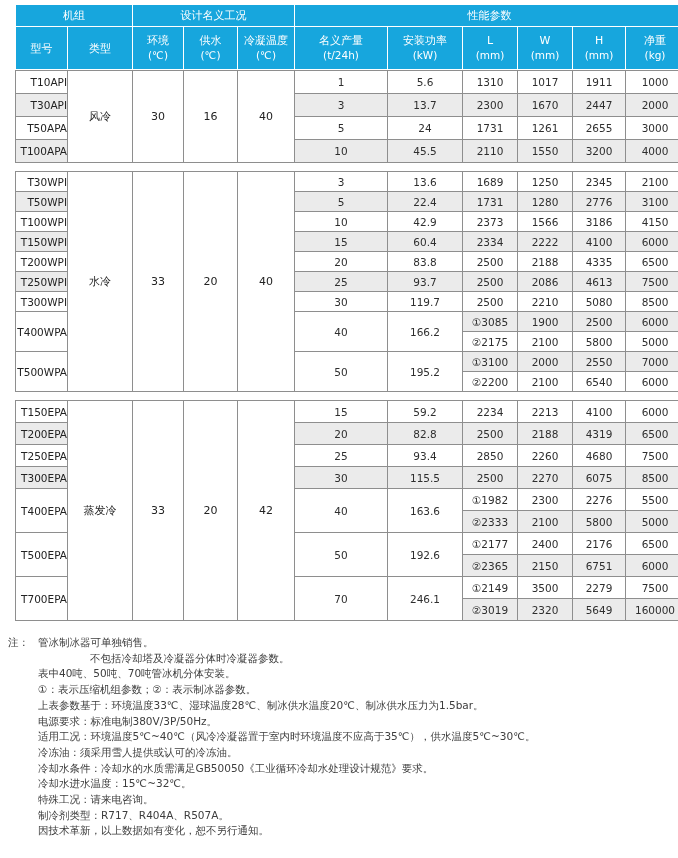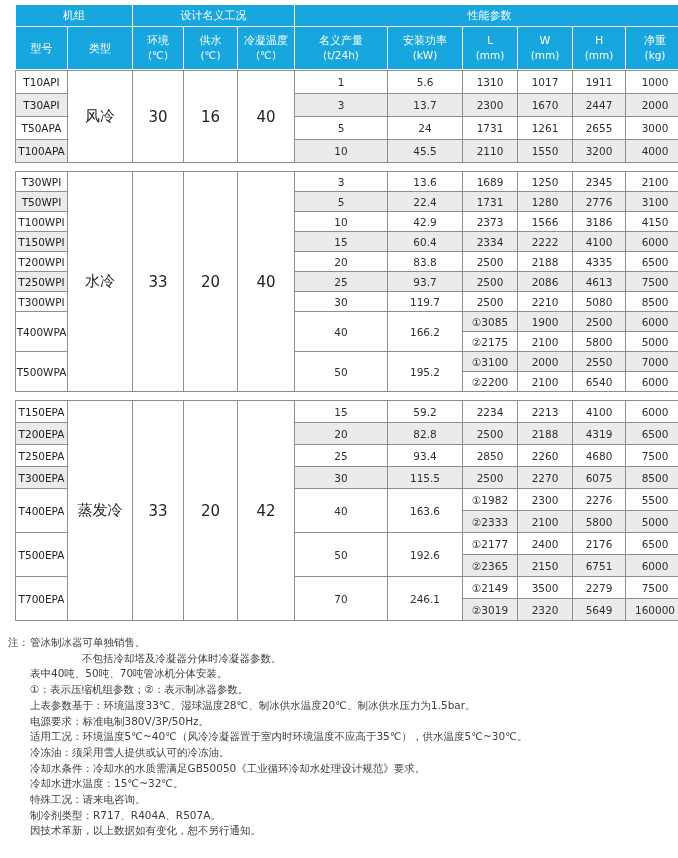--- a/index.html
+++ b/index.html
@@ -38,36 +38,36 @@
   }
   table.hdr tr.grp td { height: 22px; }
   table.hdr tr.cols td { height: 43px; line-height: 15px; }
   table.hdr .unit { display: block; font-size: 10.5px; }
 
   
   table.sec { margin-bottom: 8px; background: #fff; }
   table.sec tr.even td { background: #ffffff; }
   table.sec tr.odd td  { background: #ebebeb; }
   table.sec td.merged, table.sec td.span-cell { background: #ffffff !important; }
-  table.sec td.span-cell { font-size: 15px; color: #222; }
-  table.sec td.model-cell { font-size: 10.5px; color: #222; }
+  table.sec td.span-cell { font-size: 11px; color: #222; }
+  table.sec td.model-cell { font-size: 10.5px; color: #222; text-align: right; }
   table.s1 td { height: 23px; }
   table.s2 td { height: 20px; }
   table.s3 td { height: 22px; }
 
   
   .notes {
     display: flex;
     margin: 14px 0 0 8px;
     font-size: 10.5px;
     color: #3d3d3d;
   }
   .notes-label { flex: 0 0 22px; line-height: 15.7px; }
   .notes-lines { flex: 1; }
-  .note-line { line-height: 15.7px; white-space: nowrap; }
+  .note-line { line-height: 15.7px; white-space: nowrap; margin-left: 8px; }
   .note-line.indent-1 { padding-left: 52px; }
 </style>
 </head>
 <body>
 
 <div class="page">
 
   <table class="spec hdr">
     <colgroup>
         <col style="width: 52px;">

